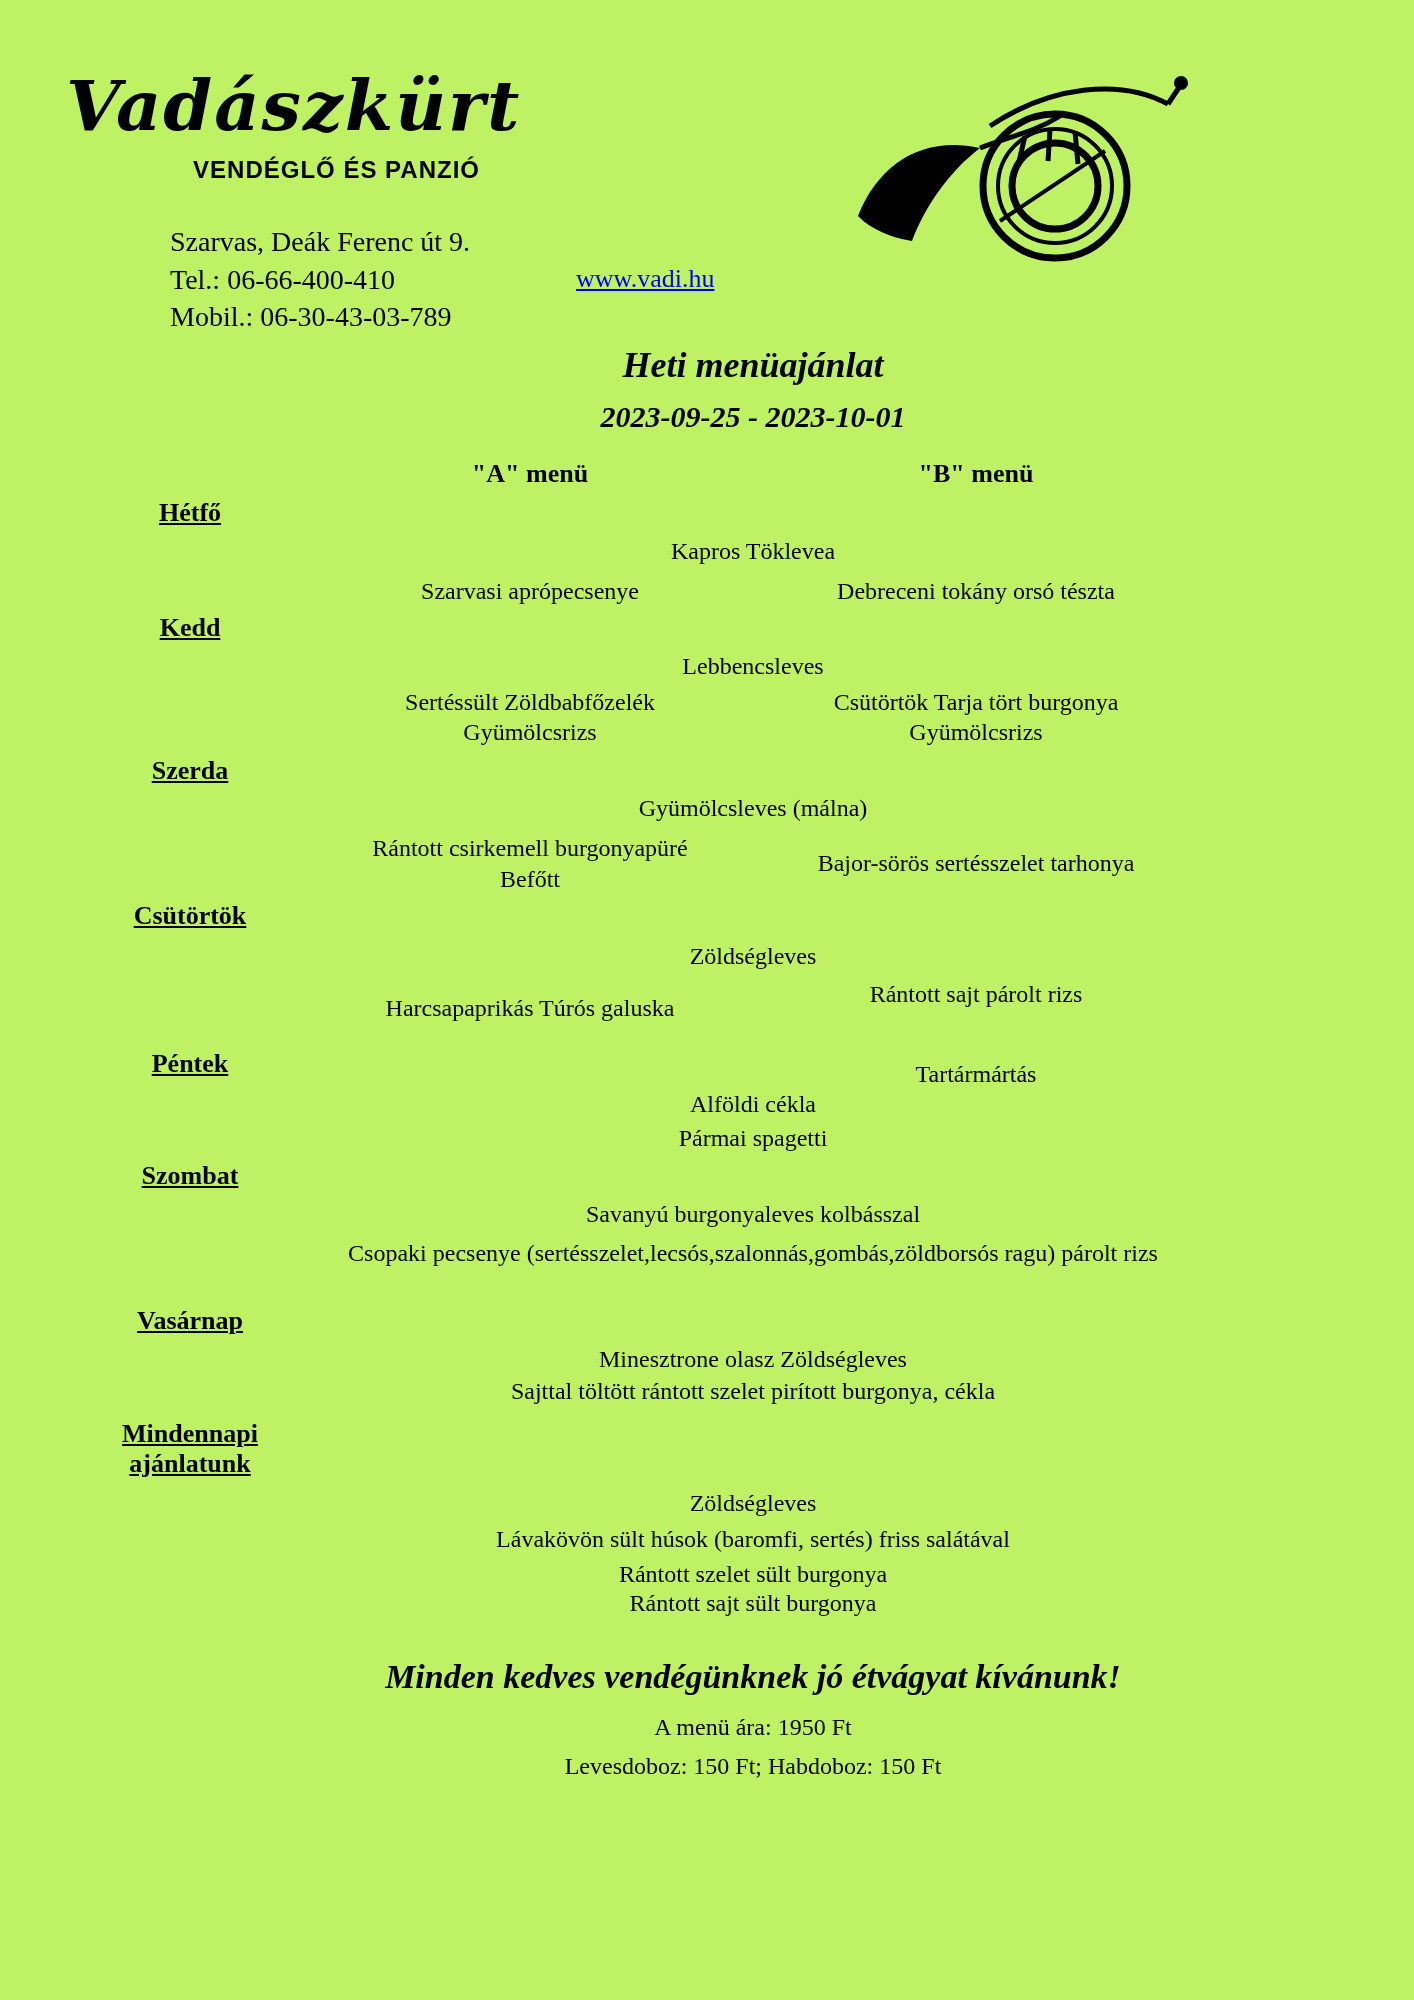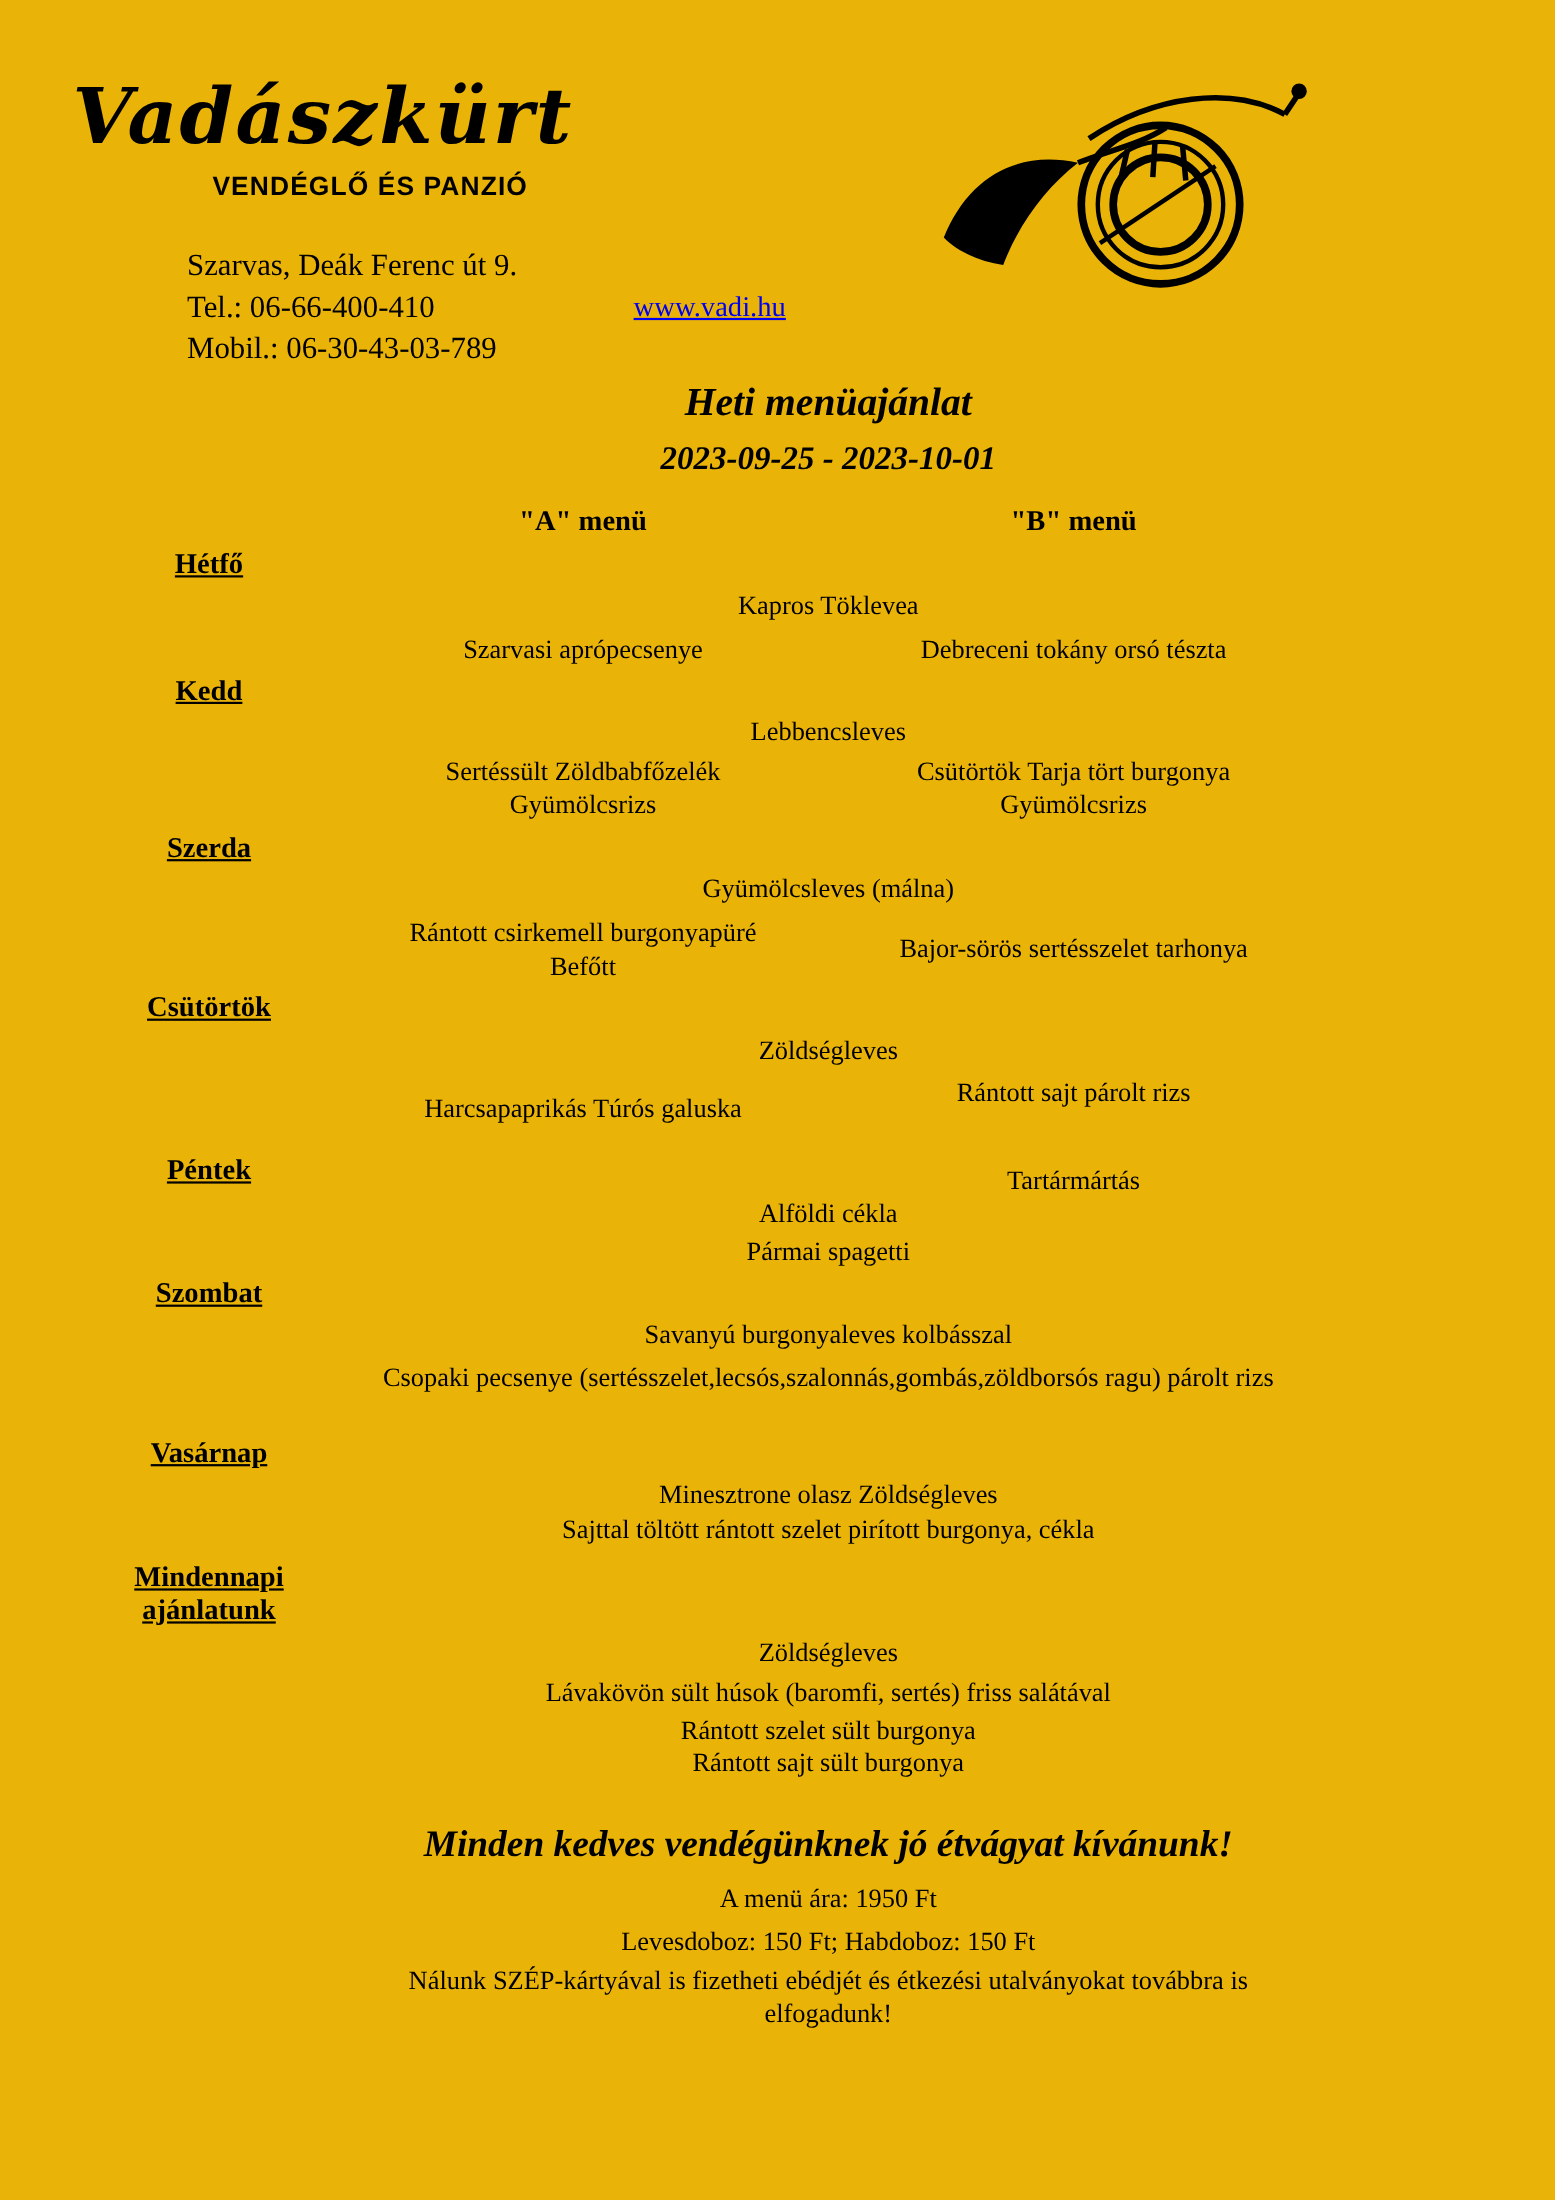--- a/index.html
+++ b/index.html
@@ -1,18 +1,18 @@
 <!DOCTYPE html>
 <html><head>
 <meta charset="utf-8">
 <style>
   * { margin:0; padding:0; box-sizing:border-box; }
   html,body { background:#ffffff; }
   .page {
-    position:relative; width:1414px; height:2000px; background:#eab308;
+    position:relative; width:1414px; height:2000px; background:#bef264;
     font-family:"Liberation Serif", serif; color:#000; overflow:hidden;
     margin:0 auto;
   }
   .line { position:absolute; font-size:24px; line-height:30px; }
   .c      { left:280px; width:946px; text-align:center; }
   .narrow { left:318px; width:870px; text-align:center; }
   .a      { left:280px; width:500px; text-align:center; }
   .b      { left:740px; width:472px; text-align:center; }
   .day {
     left:60px; width:260px; text-align:center;
@@ -112,15 +112,14 @@
   <div class="line day" style="top:1419px;">Mindennapi</div>
   <div class="line day" style="top:1449px;">ajánlatunk</div>
   <div class="line c" style="top:1488px;">Zöldségleves</div>
   <div class="line c" style="top:1524px;">Lávakövön sült húsok (baromfi, sertés) friss salátával</div>
   <div class="line c" style="top:1559px;">Rántott szelet sült burgonya</div>
   <div class="line c" style="top:1588px;">Rántott sajt sült burgonya</div>
 
   <div class="line c greeting" style="top:1662px;">Minden kedves vendégünknek jó étvágyat kívánunk!</div>
   <div class="line c" style="top:1712px;">A menü ára: 1950 Ft</div>
   <div class="line c" style="top:1751px;">Levesdoboz: 150 Ft; Habdoboz: 150 Ft</div>
-  <div class="line narrow" style="top:1786px;">Nálunk SZÉP-kártyával is fizetheti ebédjét és étkezési utalványokat továbbra is elfogadunk!</div>
 
 </div>
 
 </body></html>

